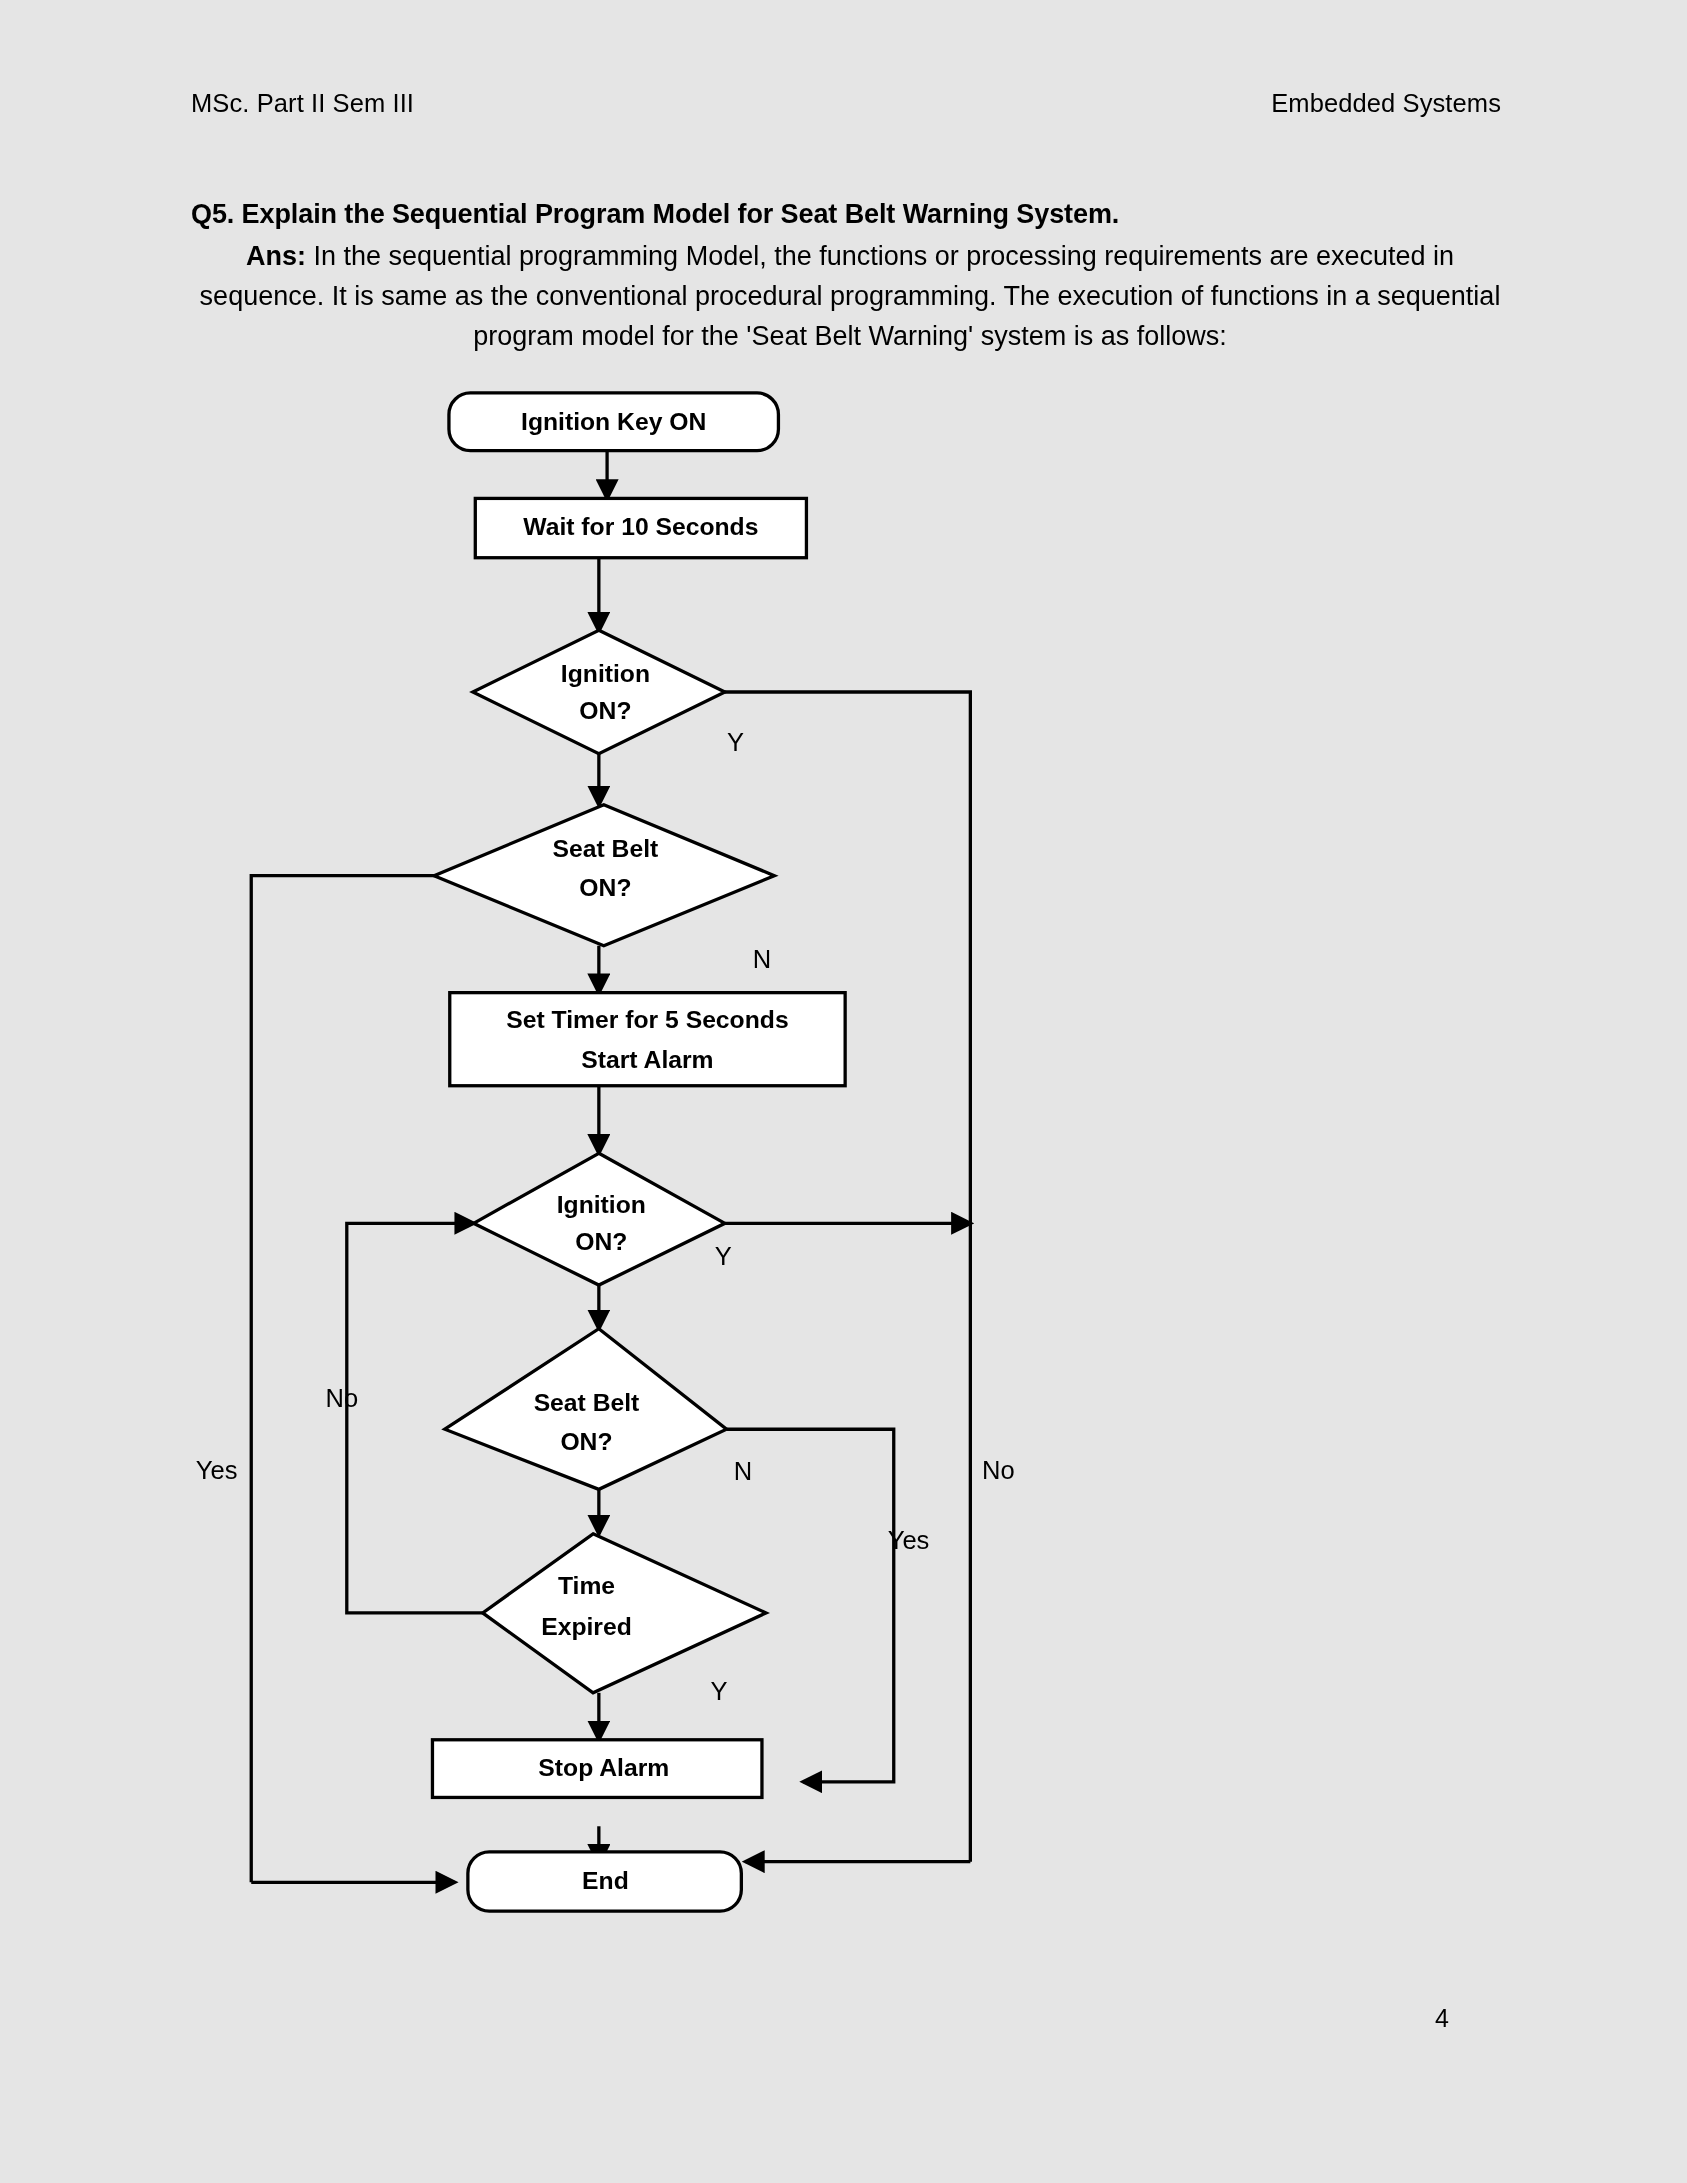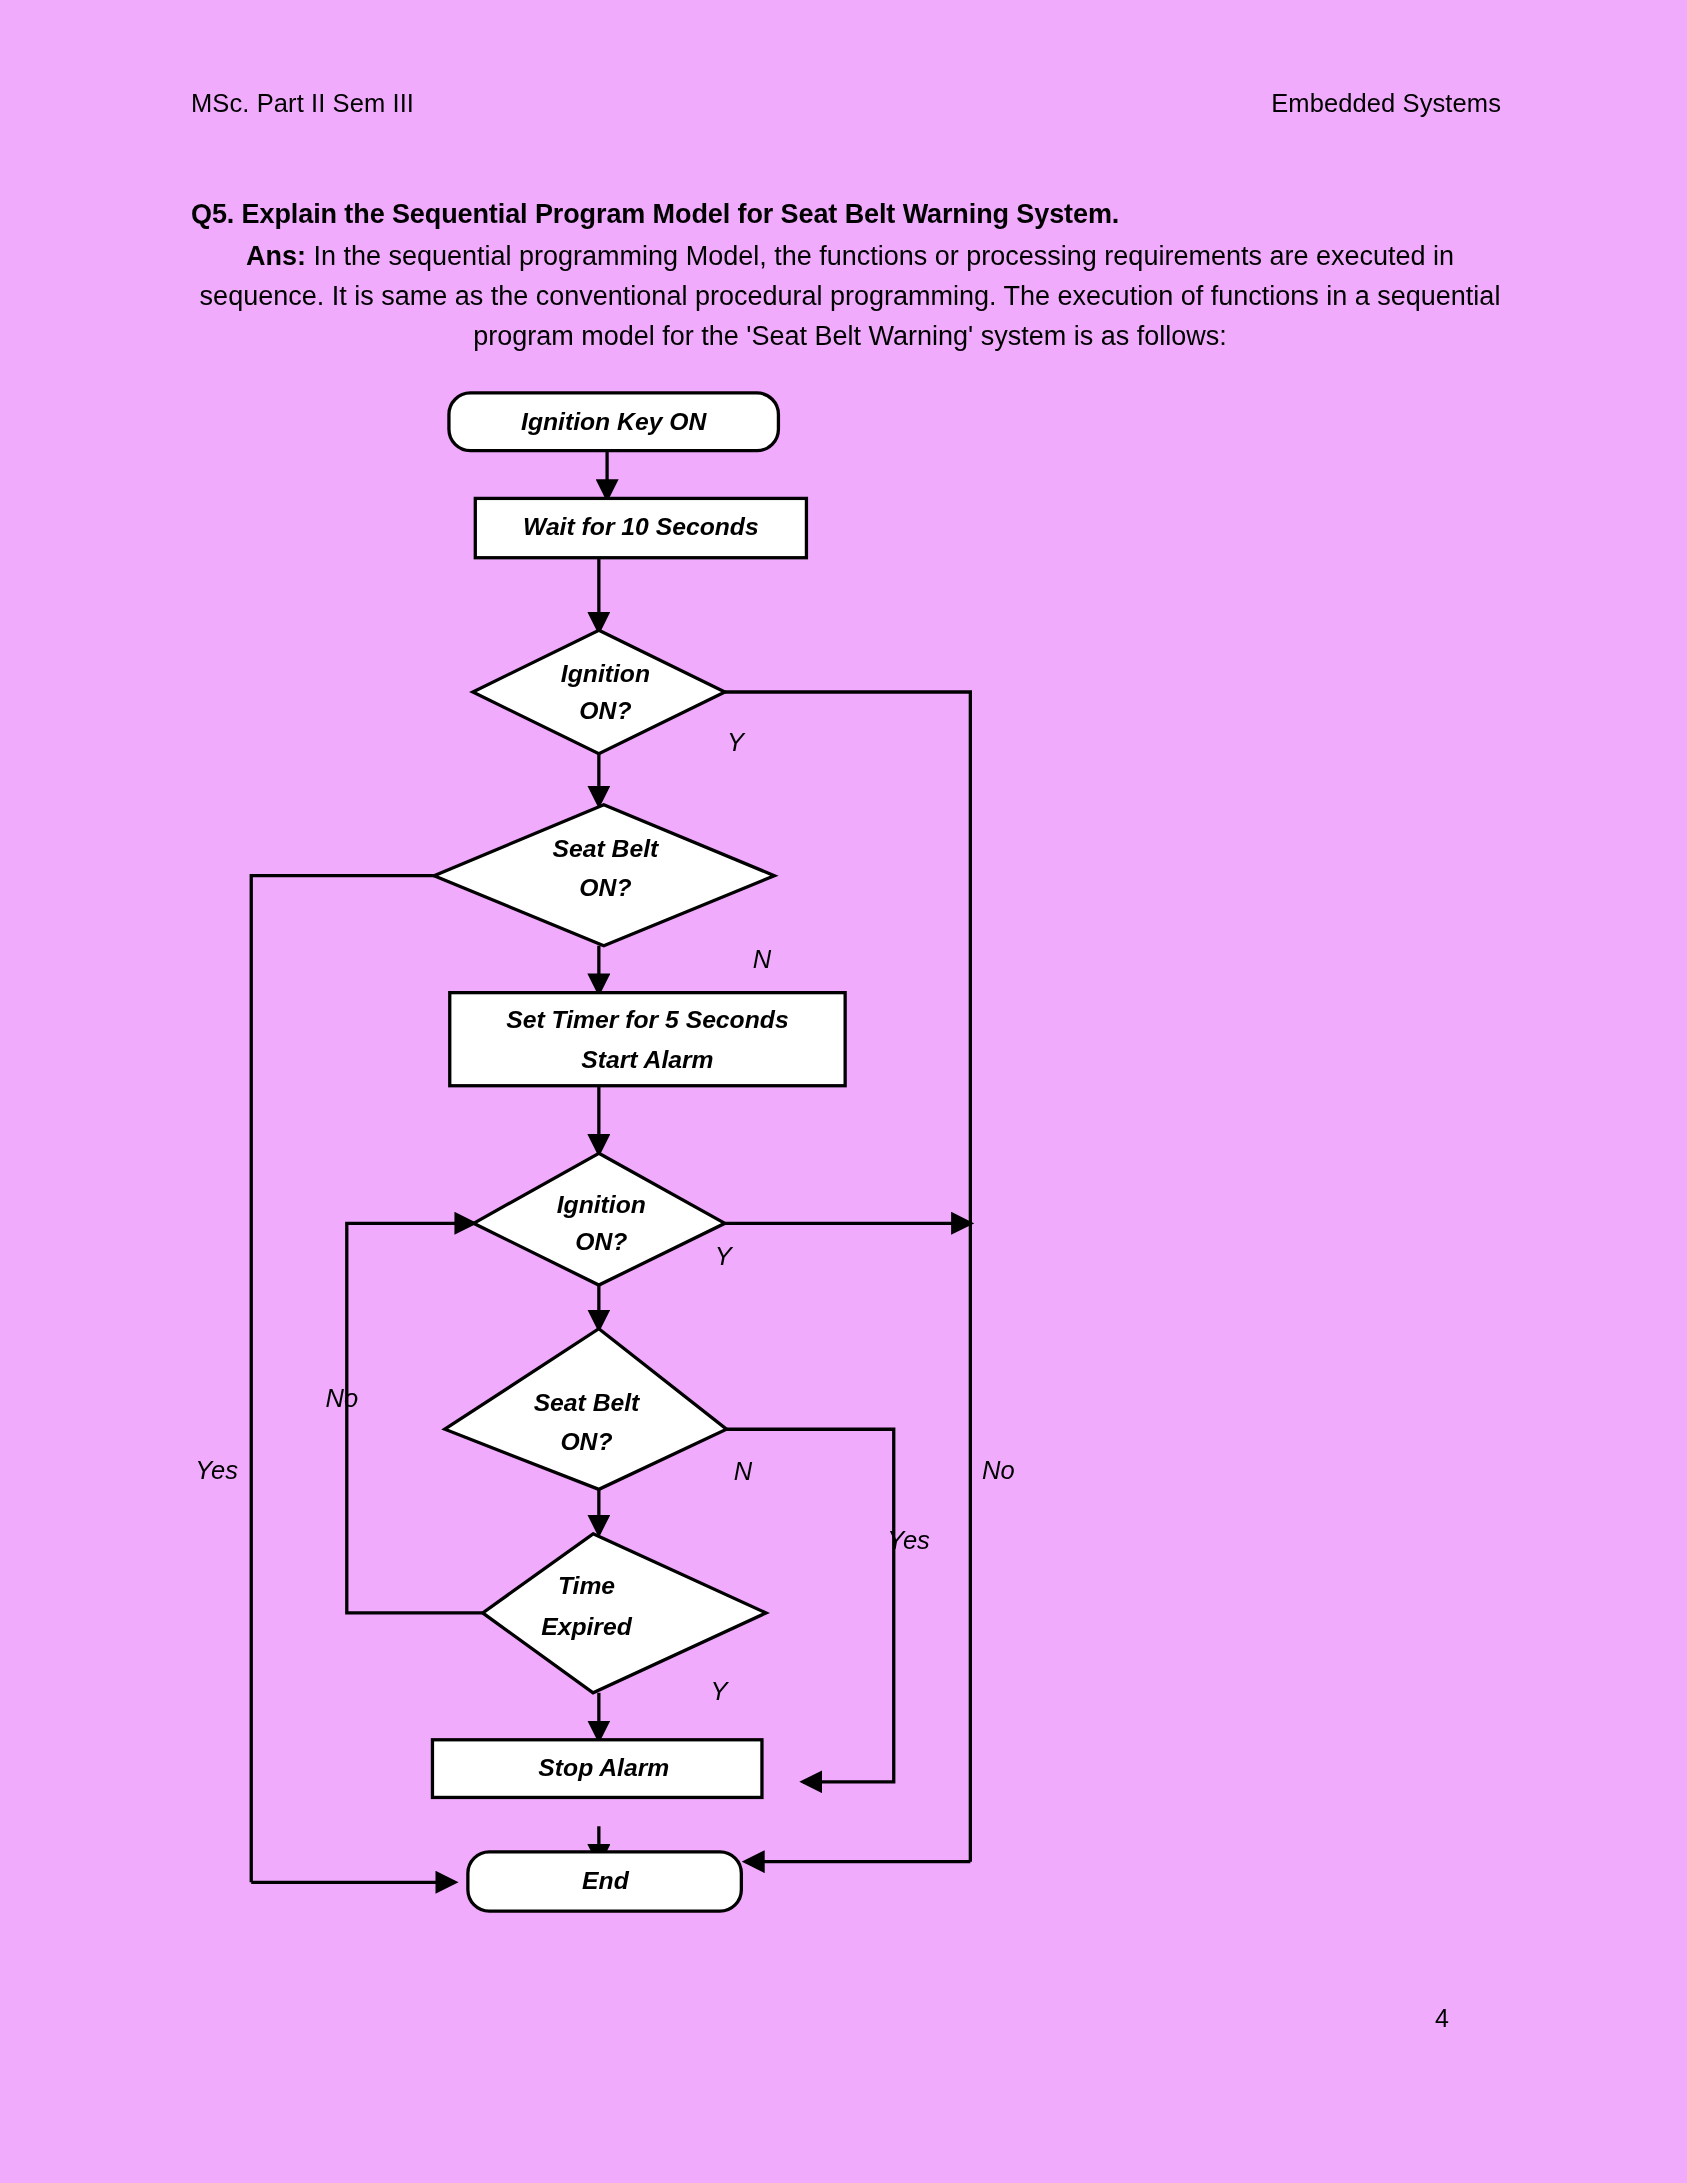--- a/index.html
+++ b/index.html
@@ -13,21 +13,21 @@
     height: 2183px;
     position: relative;
     font-family: "Liberation Sans", sans-serif;
     color: #000000;
     overflow: hidden;
   }
 
   .page {
     position: absolute;
     inset: 0;
-    background: #f0abfc;
+    background: #e5e5e5;
   }
 
   
   .doc-header {
     position: absolute;
     left: 191px;
     top: 89px;
     width: 1310px;
     display: flex;
     justify-content: space-between;
@@ -60,21 +60,20 @@
     font-weight: bold;
   }
 
   
   .flow {
     position: absolute;
     left: 0;
     top: 0;
     width: 1462px;
     height: 2183px;
-    font-style: italic;
   }
   .flow svg {
     display: block;
     width: 1687px;
     height: 2183px;
   }
   .shape-text {
     font-family: "Liberation Sans", sans-serif;
     font-weight: bold;
     font-size: 30px;

